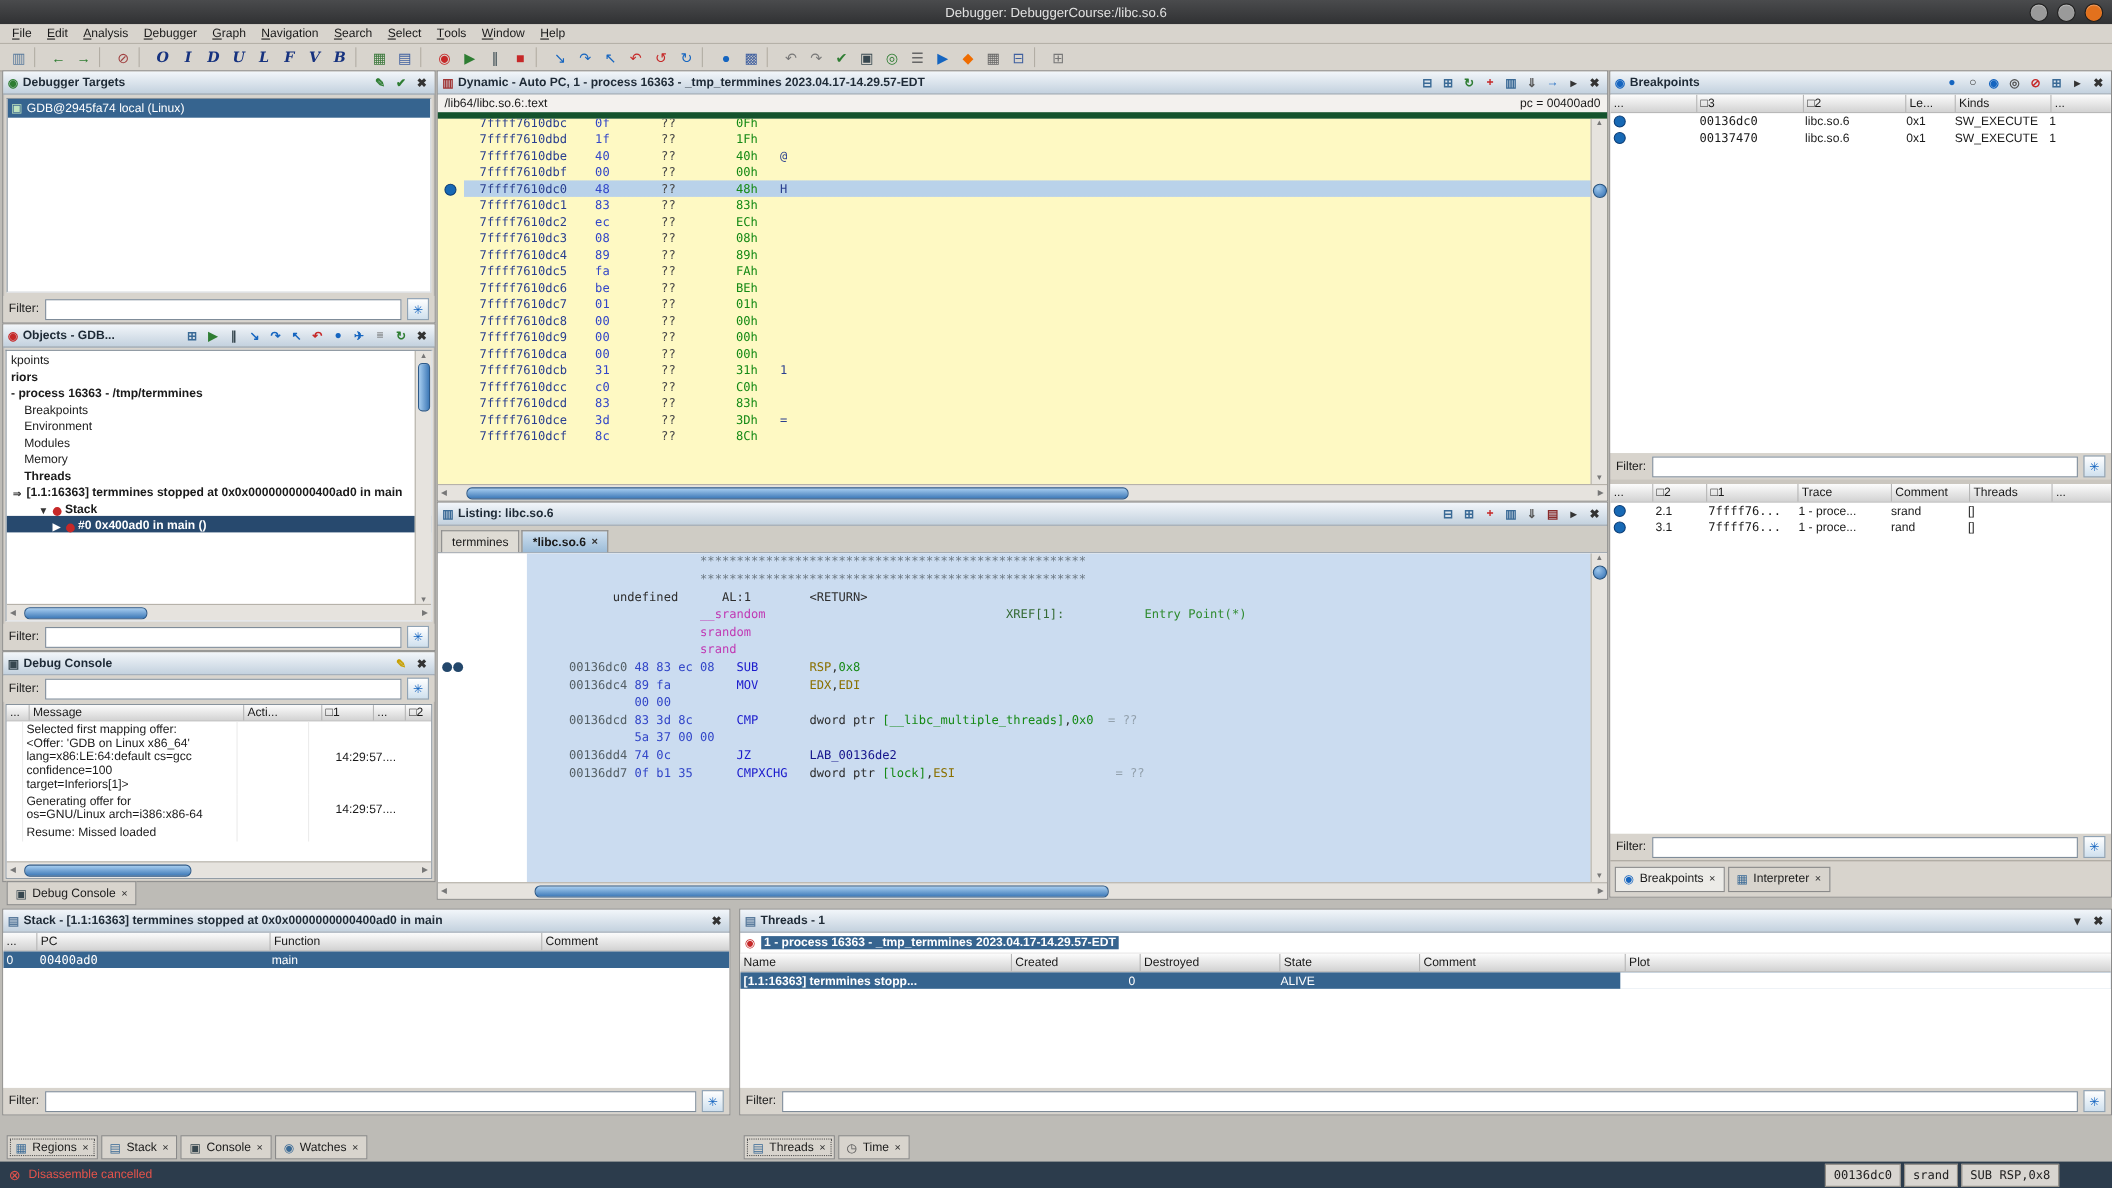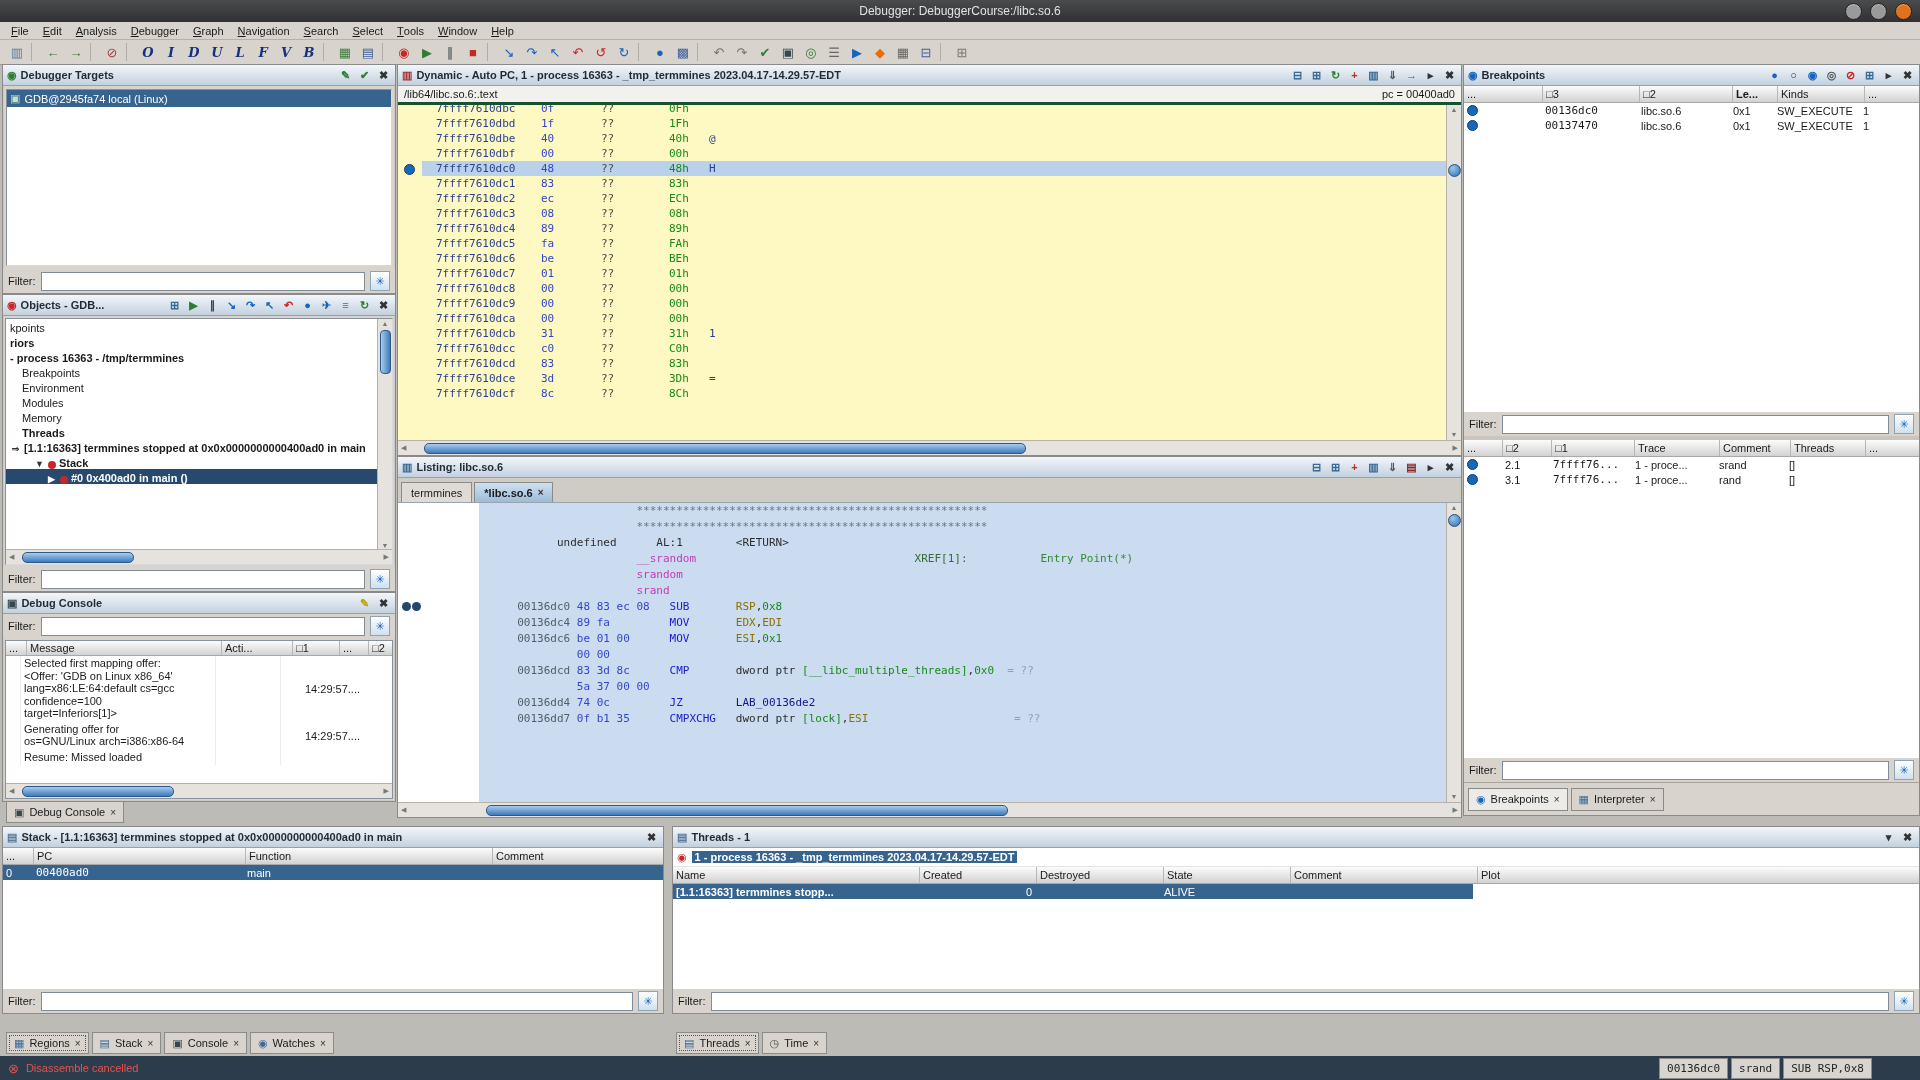--- a/index.html
+++ b/index.html
@@ -64,21 +64,21 @@
   
   .conswrap{flex:1;display:flex;flex-direction:column;margin:2px;border:1px solid #87929c;background:#fff;overflow:hidden}
   #console-msgs{flex:1;background:#fff;overflow:hidden}
   .cmsg{display:flex;background:#fff}
   .c0{width:14px;border-right:1px solid #ececec}
   .cbody{width:188px;padding:1px 3px 2px;border-right:1px solid #ececec;line-height:12.5px;overflow:hidden;white-space:nowrap}
   .cact{width:64px;border-right:1px solid #ececec}
   .ctime{flex:1;display:flex;align-items:center;padding-left:24px}
 
   
-  .pcline{flex:0 0 16px;background:#f3f1ee;border-bottom:3px solid #14532d;display:flex;align-items:center;
+  .pcline{flex:0 0 16px;background:#f3f1ee;border-bottom:6px solid #14532d;display:flex;align-items:center;
     justify-content:space-between;padding:0 6px}
   #dyn-content{flex:1;background:#fef9c3;position:relative;overflow:hidden}
   #dyn-rows{margin-top:-4px}
   .drow{height:15px;display:flex;align-items:center;padding-left:38px;font-family:"DejaVu Sans Mono",monospace;font-size:11px;position:relative}
   .drow.dsel{background:linear-gradient(to right,rgba(0,0,0,0) 24px,#b9d2ea 24px)}
   .da{width:105px;color:#2a3f8f}
   .db{width:60px;color:#3246c8}
   .dq{width:68px;color:#474747}
   .dv{width:40px;color:#168a16}
   .dc{color:#2a3f8f}
@@ -596,21 +596,20 @@
     <div id="listing-selbg"></div>
     <div id="listing-lines">
         <div class="lline"><span class="s-pn">                                    </span><span class="s-pl">*****************************************************</span></div>
         <div class="lline"><span class="s-pn">                                    </span><span class="s-pl">*****************************************************</span></div>
         <div class="lline"><span class="s-pn">                        </span><span class="s-kw">undefined</span><span class="s-pn">      </span><span class="s-pn">AL:1</span><span class="s-pn">        </span><span class="s-pn">&lt;RETURN&gt;</span></div>
         <div class="lline"><span class="s-pn">                                    </span><span class="s-lb">__srandom</span><span class="s-pn">                                 </span><span class="s-xr">XREF[1]:</span><span class="s-pn">           </span><span class="s-xv">Entry Point(*)</span></div>
         <div class="lline"><span class="s-pn">                                    </span><span class="s-lb">srandom</span></div>
         <div class="lline"><span class="s-pn">                                    </span><span class="s-lb">srand</span></div>
         <div class="lline"><span class="lmark"><span class="ldot"></span><span class="ldot"></span></span><span class="s-pn">                  </span><span class="s-ad">00136dc0</span><span class="s-pn"> </span><span class="s-by">48 83 ec 08</span><span class="s-pn">   </span><span class="s-mn">SUB</span><span class="s-pn">       </span><span class="s-rg">RSP</span><span class="s-pn">,</span><span class="s-im">0x8</span></div>
         <div class="lline"><span class="s-pn">                  </span><span class="s-ad">00136dc4</span><span class="s-pn"> </span><span class="s-by">89 fa</span><span class="s-pn">         </span><span class="s-mn">MOV</span><span class="s-pn">       </span><span class="s-rg">EDX</span><span class="s-pn">,</span><span class="s-rg">EDI</span></div>
-        <div class="lline"><span class="s-pn">                  </span><span class="s-ad">00136dc6</span><span class="s-pn"> </span><span class="s-by">be 01 00</span><span class="s-pn">      </span><span class="s-mn">MOV</span><span class="s-pn">       </span><span class="s-rg">ESI</span><span class="s-pn">,</span><span class="s-im">0x1</span></div>
         <div class="lline"><span class="s-pn">                           </span><span class="s-by">00 00</span></div>
         <div class="lline"><span class="s-pn">                  </span><span class="s-ad">00136dcd</span><span class="s-pn"> </span><span class="s-by">83 3d 8c</span><span class="s-pn">      </span><span class="s-mn">CMP</span><span class="s-pn">       </span><span class="s-pn">dword ptr </span><span class="s-mm">[__libc_multiple_threads]</span><span class="s-pn">,</span><span class="s-im">0x0</span><span class="s-pn">  </span><span class="s-eq">= ??</span></div>
         <div class="lline"><span class="s-pn">                           </span><span class="s-by">5a 37 00 00</span></div>
         <div class="lline"><span class="s-pn">                  </span><span class="s-ad">00136dd4</span><span class="s-pn"> </span><span class="s-by">74 0c</span><span class="s-pn">         </span><span class="s-mn">JZ</span><span class="s-pn">        </span><span class="s-rf">LAB_00136de2</span></div>
         <div class="lline"><span class="s-pn">                  </span><span class="s-ad">00136dd7</span><span class="s-pn"> </span><span class="s-by">0f b1 35</span><span class="s-pn">      </span><span class="s-mn">CMPXCHG</span><span class="s-pn">   </span><span class="s-pn">dword ptr </span><span class="s-mm">[lock]</span><span class="s-pn">,</span><span class="s-rg">ESI</span><span class="s-pn">                      </span><span class="s-eq">= ??</span></div>
       </div>
     <div class="vscroll">
       <span class="varrow">▲</span>
       <span class="vthumb"></span>
       <span class="vfill"></span>
@@ -642,21 +641,21 @@
       <div class="thead">
         <span class="th" style="width: 72px;">
           <span>...</span>
         </span>
         <span class="th" style="width: 90px;">
           <span>□3</span>
         </span>
         <span class="th" style="width: 86px;">
           <span>□2</span>
         </span>
-        <span class="th" style="width: 38px; font-weight: bold;">
+        <span class="th" style="width: 38px;">
           <span>Le...</span>
         </span>
         <span class="th" style="width: 80px;">
           <span>Kinds</span>
         </span>
         <span class="th" style="width: 48px;">
           <span>...</span>
         </span>
       </div>
       <div class="tr">

